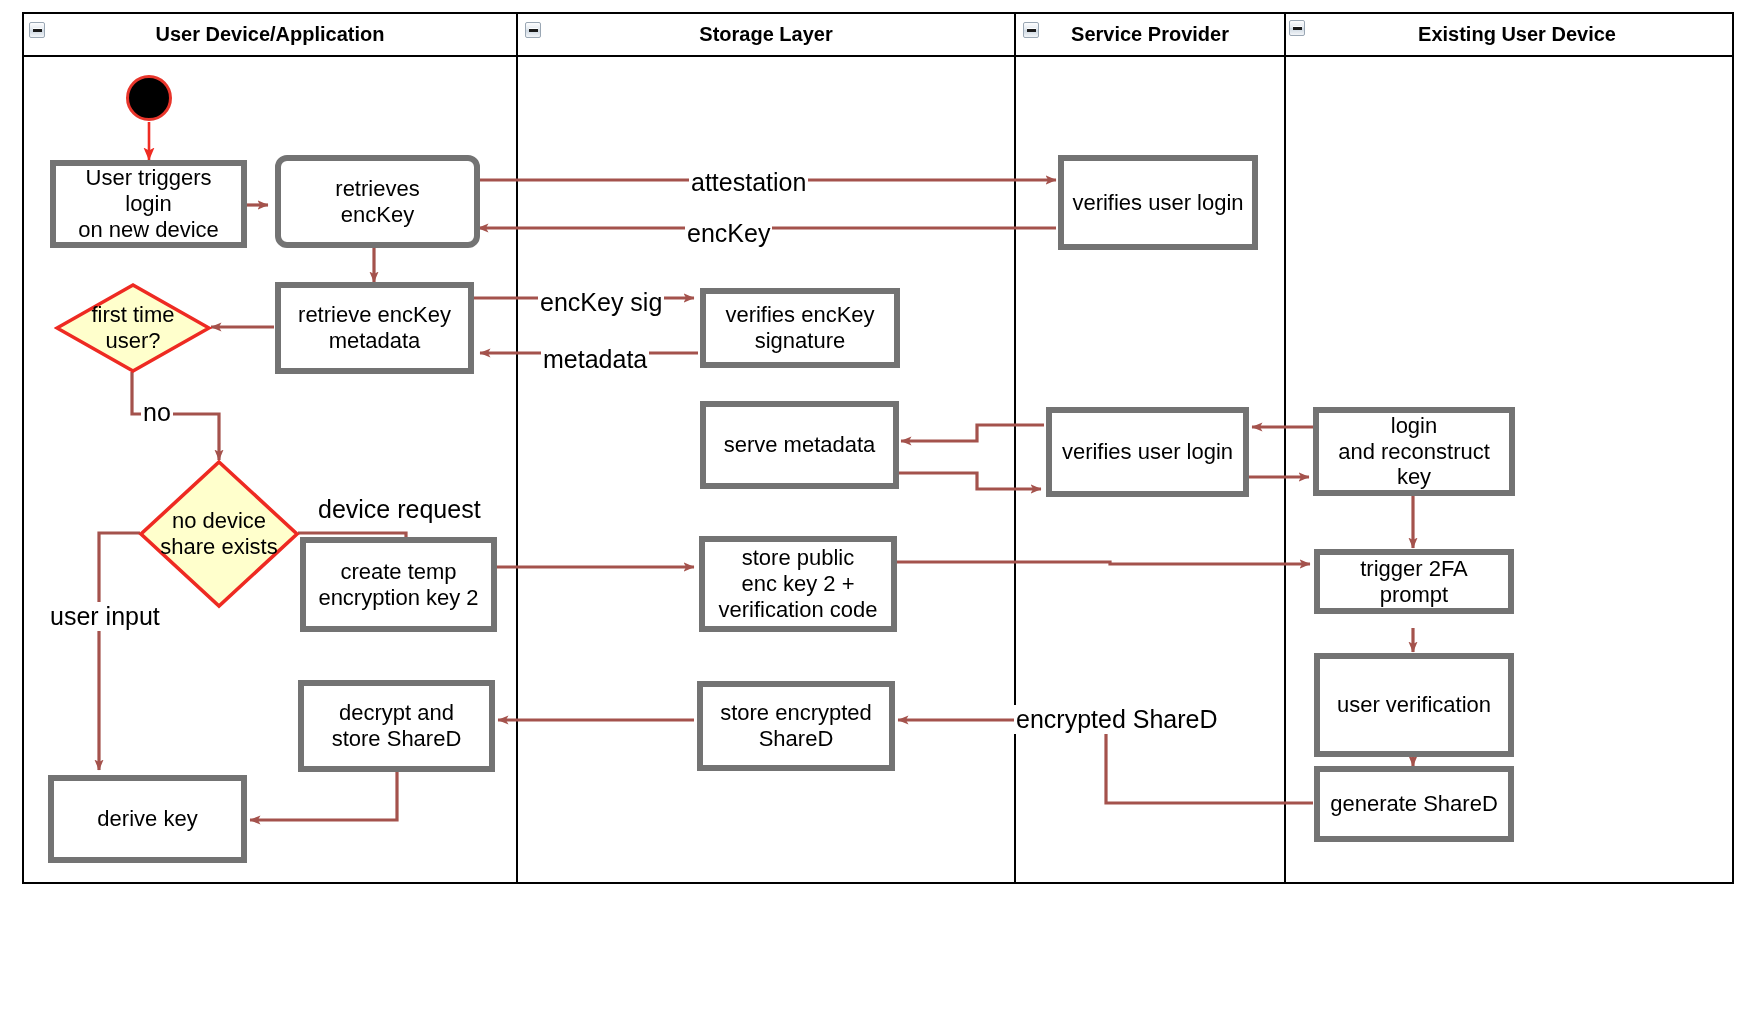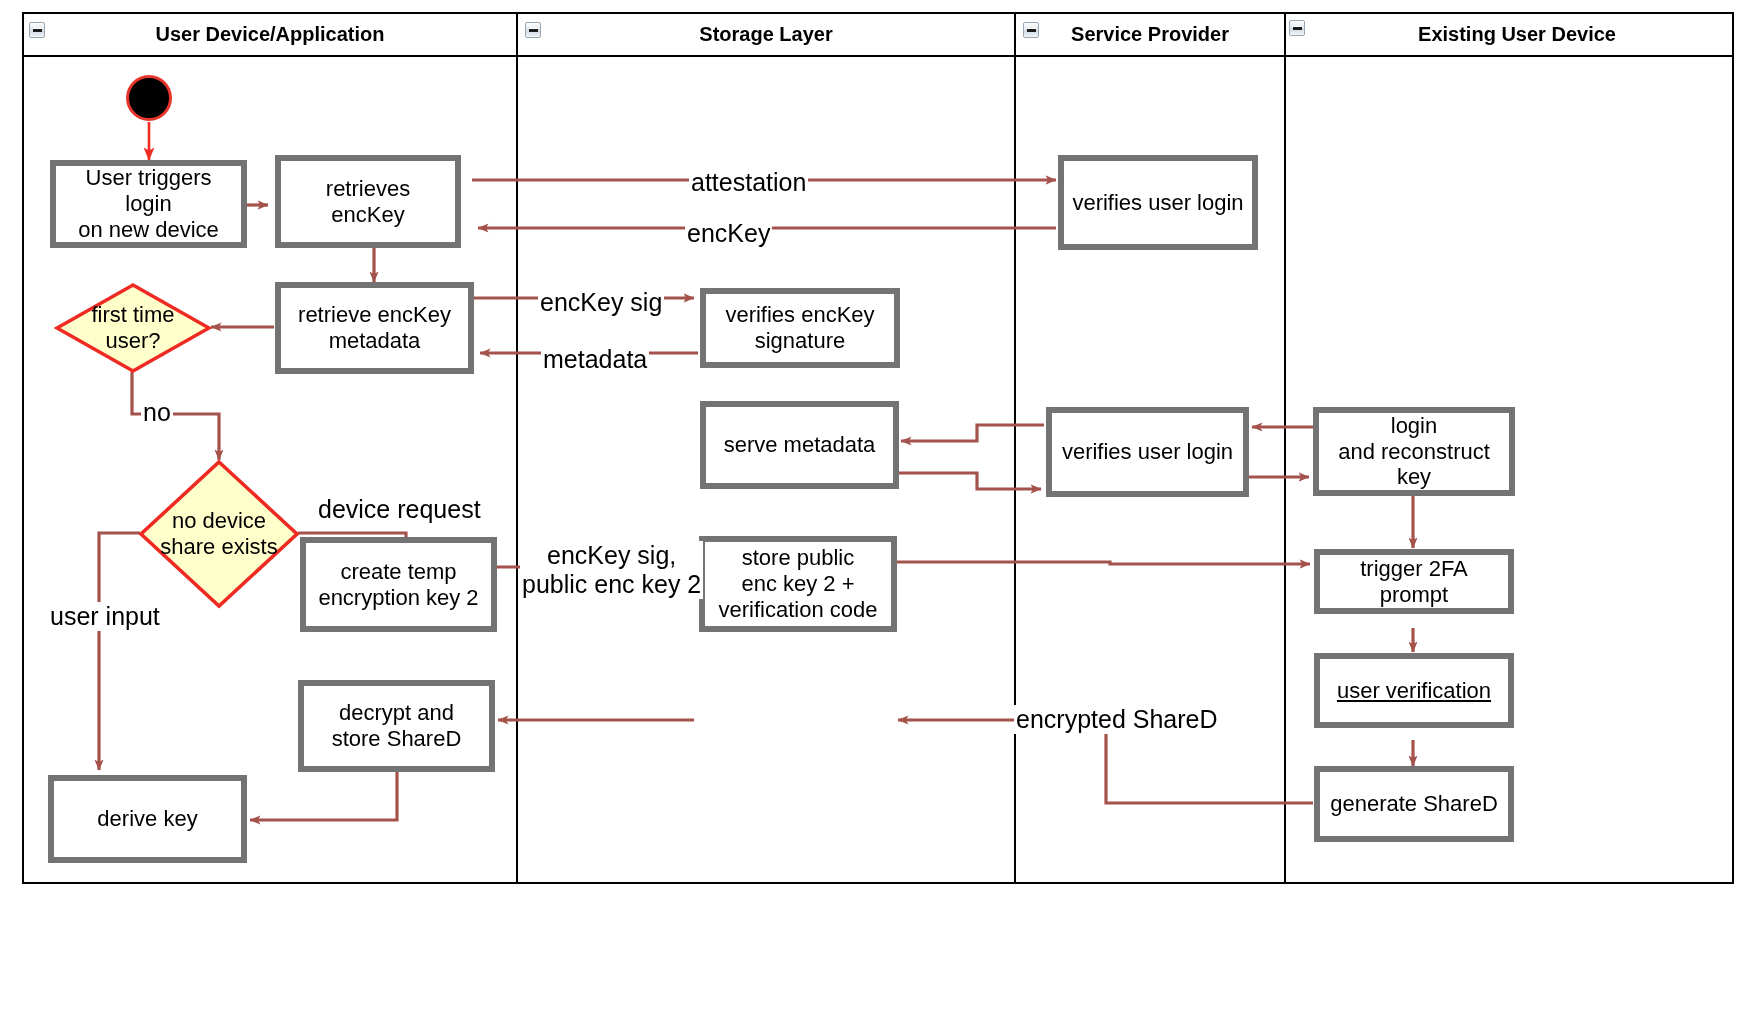--- a/index.html
+++ b/index.html
@@ -208,21 +208,21 @@
 
       <path d="M397,772 L397,820 L250,820" marker-end="url(#ah)"></path>
     </g>
   </svg>
 
   <div class="start-node" style="left:126px; top:75px; width:46px; height:46px;"></div>
 
   <div class="node" style="left:50px; top:160px; width:197px; height:88px;">User triggers login
 on new device</div>
 
-  <div class="node" style="left:275px; top:155px; width:186px; height:93px;">retrieves
+  <div class="node" style="left:275px; top:155px; width:205px; height:93px;border-radius:12px;">retrieves
 encKey</div>
 
   <div class="node" style="left:275px; top:282px; width:199px; height:92px;">retrieve encKey
 metadata</div>
 
   <div class="node" style="left:300px; top:537px; width:197px; height:95px;">create temp
 encryption key 2</div>
 
   <div class="node" style="left:298px; top:680px; width:197px; height:92px;">decrypt and
 store ShareD</div>
@@ -247,46 +247,46 @@
 
   <div class="node" style="left:700px; top:288px; width:200px; height:80px;">verifies encKey
 signature</div>
 
   <div class="node" style="left:700px; top:401px; width:199px; height:88px;">serve metadata</div>
 
   <div class="node" style="left:699px; top:536px; width:198px; height:96px;">store public
 enc key 2 +
 verification code</div>
 
+  <div class="node" style="left:697px; top:681px; width:198px; height:90px;">store encrypted
+ShareD</div>
 
   <div class="node" style="left:1058px; top:155px; width:200px; height:95px;">verifies user login</div>
 
   <div class="node" style="left:1046px; top:407px; width:203px; height:90px;">verifies user login</div>
 
   <div class="node" style="left:1313px; top:407px; width:202px; height:89px;">login
 and reconstruct key</div>
 
   <div class="node" style="left:1314px; top:549px; width:200px; height:65px;">trigger 2FA prompt</div>
 
-  <div class="node" style="left:1314px; top:653px; width:200px; height:75px;text-decoration:underline;">user verification</div>
+  <div class="node" style="left:1314px; top:653px; width:200px; height:104px;">user verification</div>
 
   <div class="node" style="left:1314px; top:766px; width:200px; height:76px;">generate ShareD</div>
 
   <div class="edge-label" style="left:689px; top:168px;">attestation</div>
 
   <div class="edge-label" style="left:685px; top:219px;">encKey</div>
 
   <div class="edge-label" style="left:538px; top:288px;">encKey sig</div>
 
   <div class="edge-label" style="left:541px; top:345px;">metadata</div>
 
   <div class="edge-label" style="left:141px; top:398px;">no</div>
 
   <div class="edge-label" style="left:316px; top:495px;">device request</div>
 
-  <div class="edge-label" style="left:520px; top:541px;">encKey sig,
-public enc key 2</div>
 
   <div class="edge-label" style="left:48px; top:602px;">user input</div>
 
   <div class="edge-label" style="left:1014px; top:705px;">encrypted ShareD</div>
 
 </div>
 
 </body></html>

